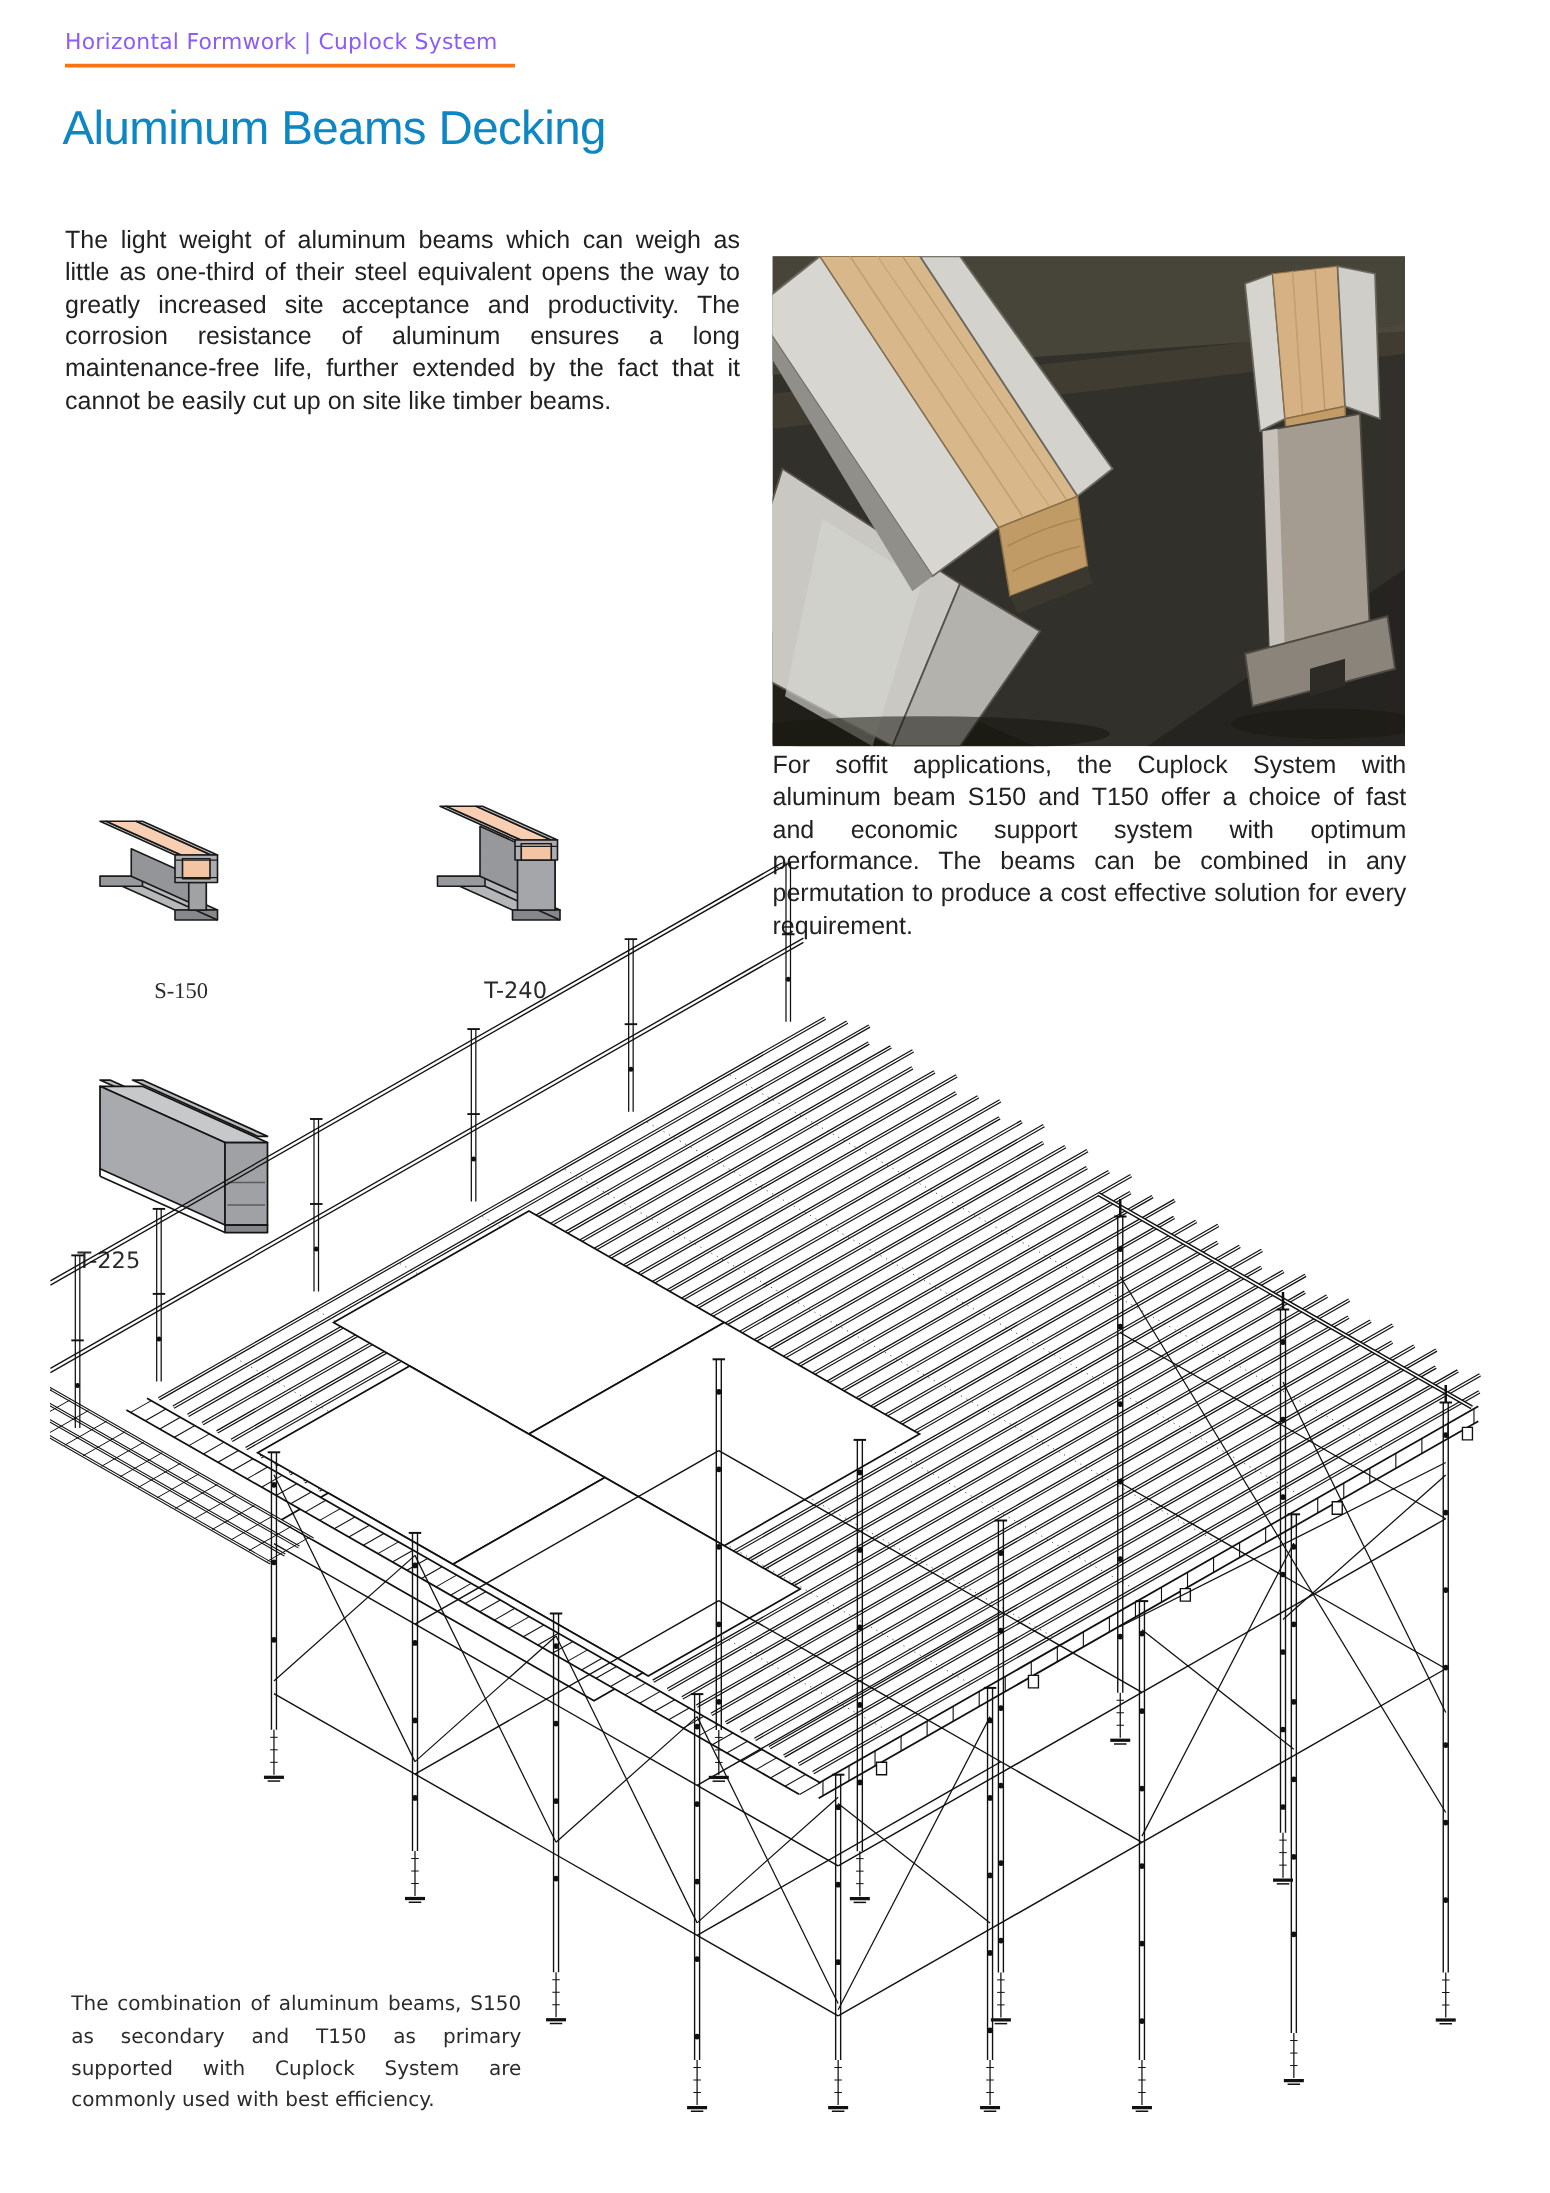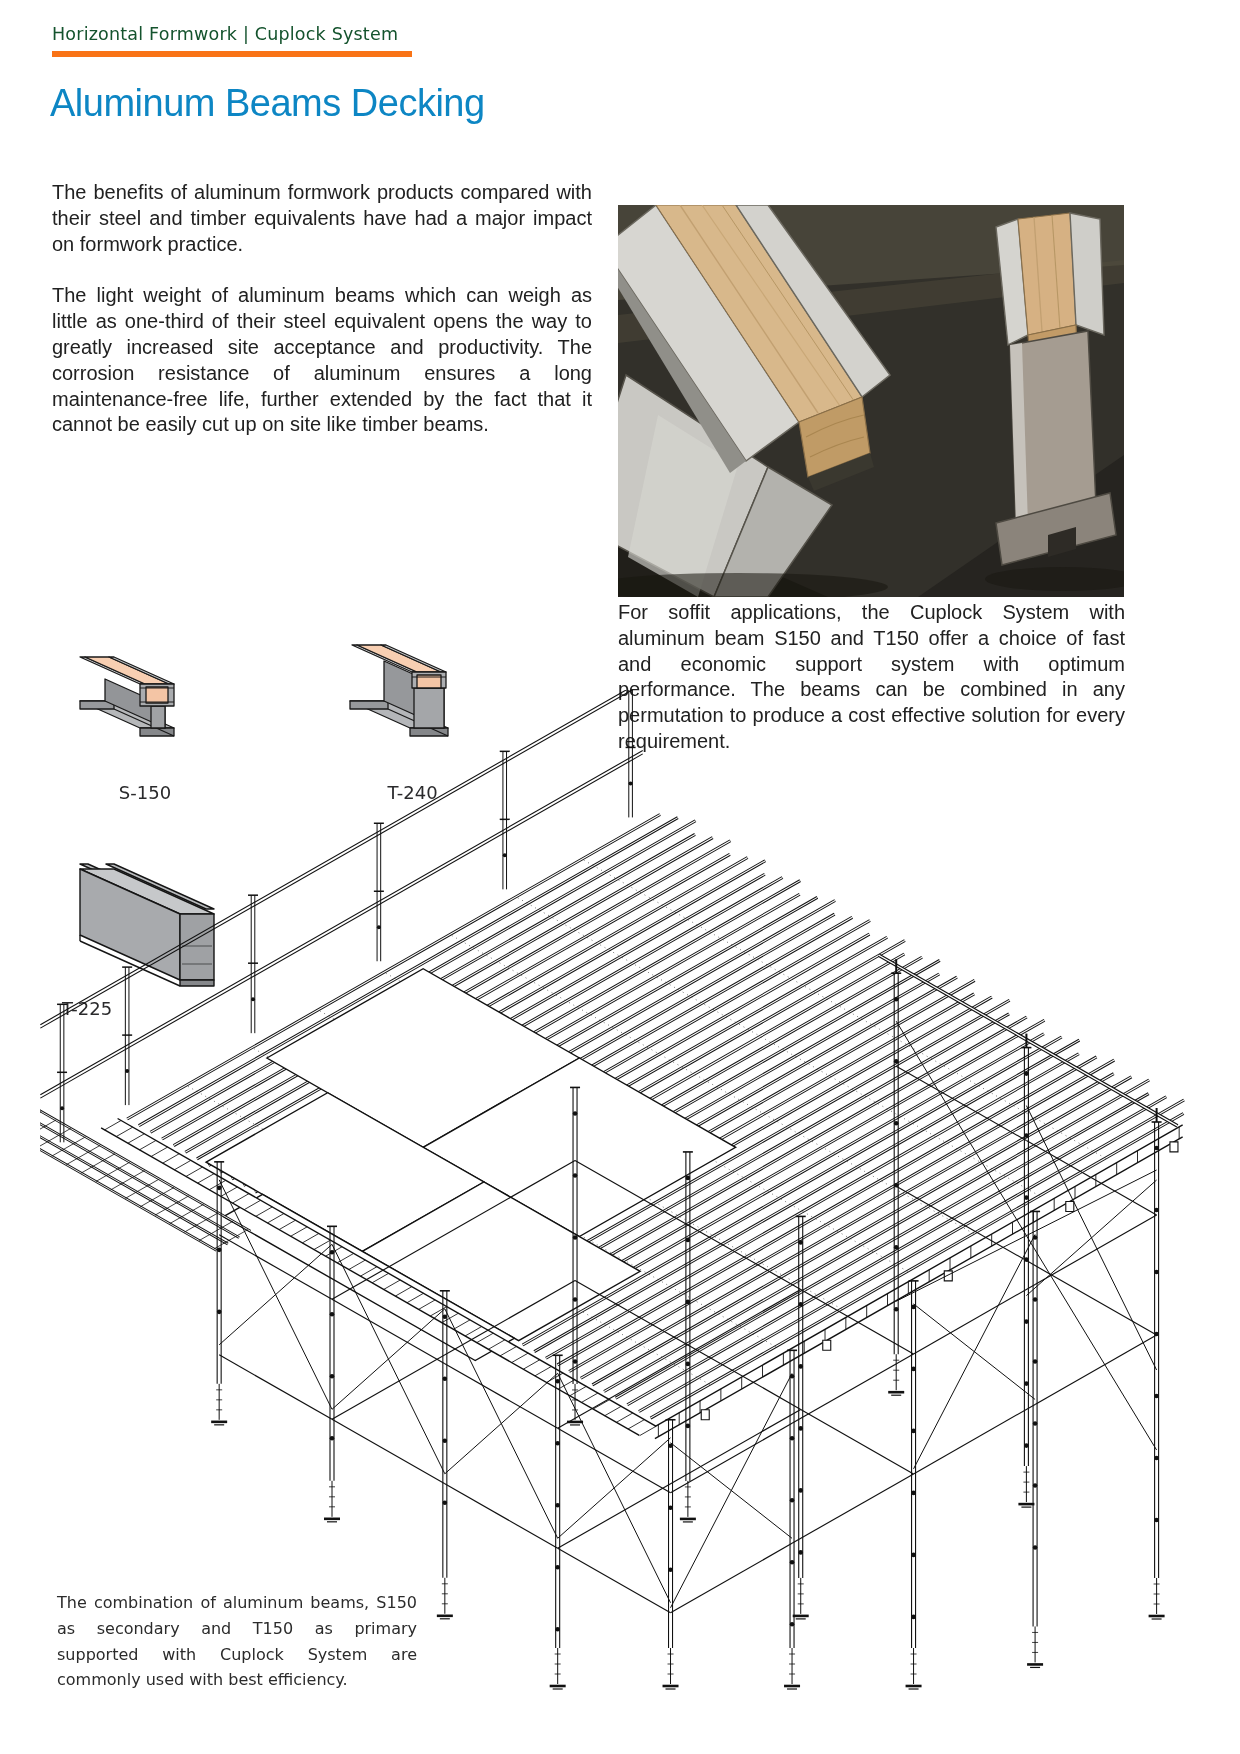--- a/index.html
+++ b/index.html
@@ -1,49 +1,48 @@
 <!DOCTYPE html>
 <html><head>
 <meta charset="utf-8">
 <style>
   html,body{margin:0;padding:0;}
   body{width:1240px;height:1754px;background:#ffffff;position:relative;overflow:hidden;
        font-family:"Liberation Sans", sans-serif;color:#212121;}
   .abs{position:absolute;}
 
-  .kicker{left:52px;top:24px;font-size:17.5px;color:#14532d;
-          border-bottom:6px solid #f97316;padding:0 14px 7px 0;letter-spacing:.2px;
+  .kicker{left:52px;top:24px;font-size:17.5px;color:#8b5cf6;
+          border-bottom:3px solid #f97316;padding:0 14px 7px 0;letter-spacing:.2px;
           font-family:"DejaVu Sans", sans-serif;}
   .title{left:50px;top:82px;font-size:38px;font-weight:normal;color:#0d86c4;margin:0;
          letter-spacing:-0.5px;font-family:"Liberation Sans", sans-serif;}
 
   .colL{left:52px;top:180px;width:540px;}
   .colL p, .colR p{font-size:20px;line-height:25.8px;text-align:justify;margin:0 0 26px 0;}
   .colR{left:618px;top:600px;width:507px;}
 
   .photo{left:618px;top:205px;width:506px;height:392px;}
   .photo svg{display:block;}
 
   .beamlabel{font-size:18px;color:#2a2a2c;font-family:"DejaVu Sans", sans-serif;}
-  .lbl-s150{left:70px;top:782px;width:150px;text-align:center;}
+  .lbl-s150{left:70px;top:782px;width:150px;text-align:center;font-family:Liberation Serif, serif;}
   .lbl-t150{left:330px;top:782px;width:165px;text-align:center;}
   .lbl-t225{left:62px;top:998px;width:160px;text-align:left;}
 
   .caption{left:57px;top:1590px;width:360px;font-size:16px;line-height:25.8px;
            text-align:justify;color:#2b2b2b;font-family:"DejaVu Sans", sans-serif;}
   .caption p{margin:0;}
 </style>
 </head>
 <body>
 
 <div class="abs kicker">Horizontal Formwork | Cuplock System</div>
 <h1 class="abs title">Aluminum Beams Decking</h1>
 
 <div class="abs colL">
-  <p>The benefits of aluminum formwork products compared with their steel and timber equivalents have had a major impact on formwork practice.</p>
   <p>The light weight of aluminum beams which can weigh as little as one-third of their steel equivalent opens the way to greatly increased site acceptance and productivity. The corrosion resistance of aluminum ensures a long maintenance-free life, further extended by the fact that it cannot be easily cut up on site like timber beams.</p>
 </div>
 
 <div class="abs photo">
 <svg width="506" height="392" viewBox="0 0 506 392">
   <rect x="0" y="0" width="506" height="392" fill="#32302a"></rect>
   <polygon points="0,0 506,0 506,60 0,95" fill="#474439"></polygon>
   <polygon points="0,110 506,55 506,78 0,138" fill="#55513f" opacity="0.40"></polygon>
   <polygon points="0,300 210,392 0,392" fill="#211f1a"></polygon>
   <polygon points="300,392 506,250 506,392" fill="#262420"></polygon>

